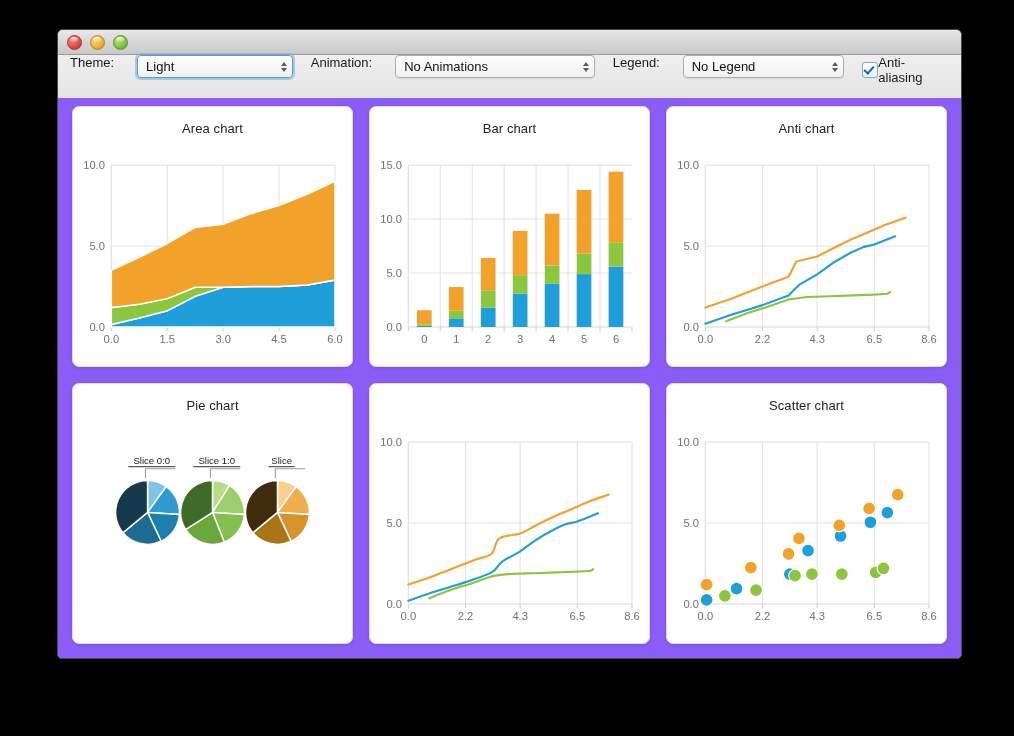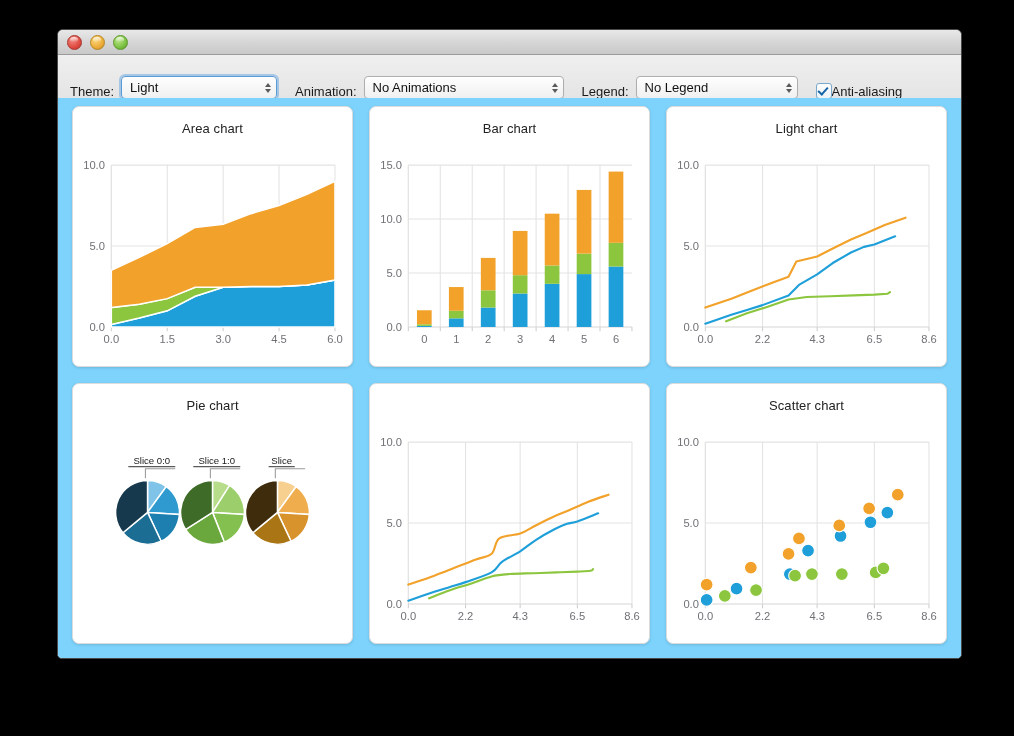--- a/index.html
+++ b/index.html
@@ -27,31 +27,32 @@
   .light::after{
     content:"";position:absolute;left:2px;top:1px;width:8px;height:5px;
     border-radius:50% 50% 40% 40%;
     background:linear-gradient(to bottom,rgba(255,255,255,.85),rgba(255,255,255,0));
   }
   .light.red{background:radial-gradient(circle at 35% 30%,#f38b84,#e04b41 60%,#b6332c);border:1px solid #a8352e;}
   .light.yellow{background:radial-gradient(circle at 35% 30%,#fbd87f,#edad3a 60%,#bd8420);border:1px solid #b78722;}
   .light.green{background:radial-gradient(circle at 35% 30%,#bbe58a,#7dc242 60%,#569327);border:1px solid #5c962a;}
 
   .toolbar{
-    height:44px;display:flex;align-items:flex-end;gap:0;
+    height:44px;display:flex;align-items:flex-start;gap:0;
     padding:0 12px;
     background:linear-gradient(to bottom,#efefef,#e4e4e4);
   }
   .tb-label{font-size:13px;color:#1a1a1a;margin-right:7px;white-space:nowrap;}
   .select{
     position:relative;height:21px;border:1px solid #aeaeae;border-radius:4px;
     background:linear-gradient(to bottom,#fefefe,#f0f0f0);
     box-shadow:0 1px 0 rgba(255,255,255,.8) inset, 0 1px 1px rgba(0,0,0,.08);
     display:flex;align-items:center;padding:0 22px 0 8px;font-size:13px;color:#111;
     margin-right:18px;
+    margin-left:16px;
   }
   .select.focused{
     border-color:#5b9bd5;
     box-shadow:0 0 0 2px rgba(110,170,225,.55);
   }
   .select .arrows{
     position:absolute;right:5px;top:50%;transform:translateY(-50%);
     display:flex;flex-direction:column;gap:2px;line-height:0;
   }
   .select .arrows i{
@@ -68,21 +69,21 @@
     background:linear-gradient(to bottom,#fdfdfd,#eef2f6);position:relative;
   }
   .checkbox.on::after{
     content:"";position:absolute;left:3px;top:1px;width:4px;height:8px;
     border:solid #1565a8;border-width:0 2px 2px 0;transform:rotate(42deg);
   }
   .check-label{font-size:13px;color:#1a1a1a;}
 
   .content{
     position:absolute;left:0;right:0;top:68px;bottom:0;
-    background:#7dd3fc;
+    background:#8b5cf6;
     padding:8px 14px 14px 14px;
     box-sizing:border-box;
   }
   .grid{
     display:grid;grid-template-columns:repeat(3,1fr);grid-template-rows:repeat(2,1fr);
     gap:16px;height:100%;
   }
   .card{
     background:#fff;border:1px solid #dcdcdc;border-radius:7px;
     box-shadow:0 1px 3px rgba(0,0,0,.13);
@@ -238,21 +239,21 @@
               <rect x="224.1" y="84.96" width="13.8" height="22.293333333333337" fill="#8cc63e"></rect>
               <rect x="224.1" y="18.080000000000013" width="13.8" height="66.87999999999998" fill="#f2a22a"></rect>
               <text x="231" y="179" class="tick x">6</text>
               <line x1="216" y1="164" x2="216" y2="168" stroke="#cfcfcf" stroke-width="1"></line>
               <line x1="246" y1="164" x2="246" y2="168" stroke="#cfcfcf" stroke-width="1"></line>
             </svg>
           </div>
       </div>
 
       <div class="card">
-        <div class="card-title">Light chart</div>
+        <div class="card-title">Anti chart</div>
         <div class="plot">
             <svg viewBox="0 0 262 190" preserveAspectRatio="xMidYMid meet">
               <line x1="36" y1="164" x2="246" y2="164" stroke="#e3e3e3" stroke-width="1"></line>
               <text x="30" y="167.5" class="tick y">0.0</text>
               <line x1="36" y1="88" x2="246" y2="88" stroke="#e3e3e3" stroke-width="1"></line>
               <text x="30" y="91.5" class="tick y">5.0</text>
               <line x1="36" y1="12" x2="246" y2="12" stroke="#e3e3e3" stroke-width="1"></line>
               <text x="30" y="15.5" class="tick y">10.0</text>
               <line x1="36" y1="12" x2="36" y2="164" stroke="#e3e3e3" stroke-width="1"></line>
               <line x1="36" y1="164" x2="246" y2="164" stroke="#e3e3e3" stroke-width="1"></line>

